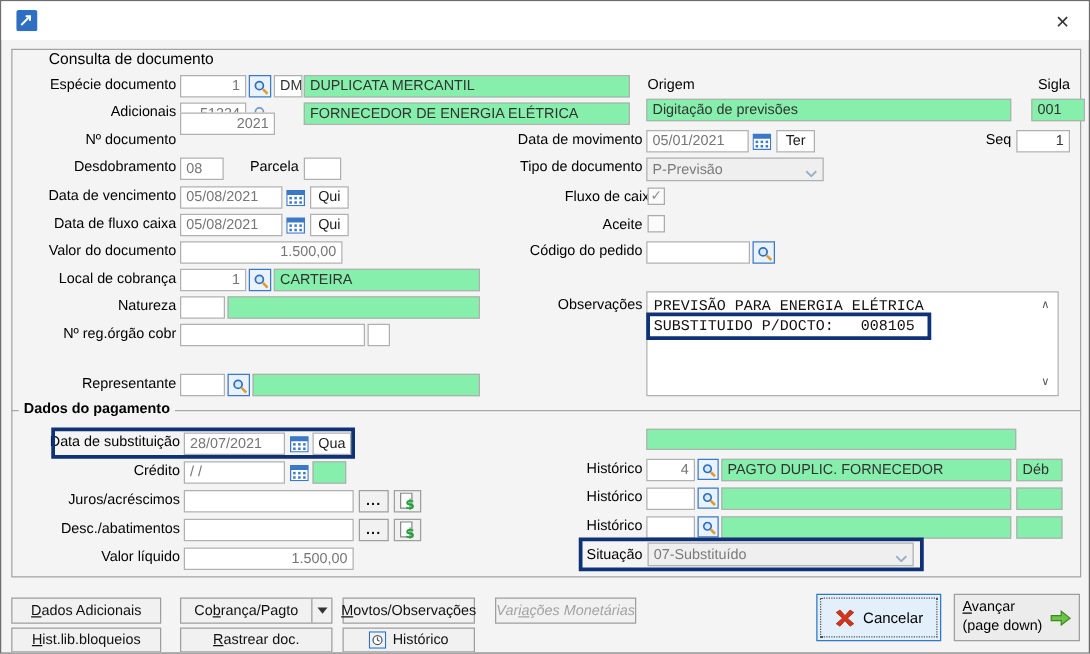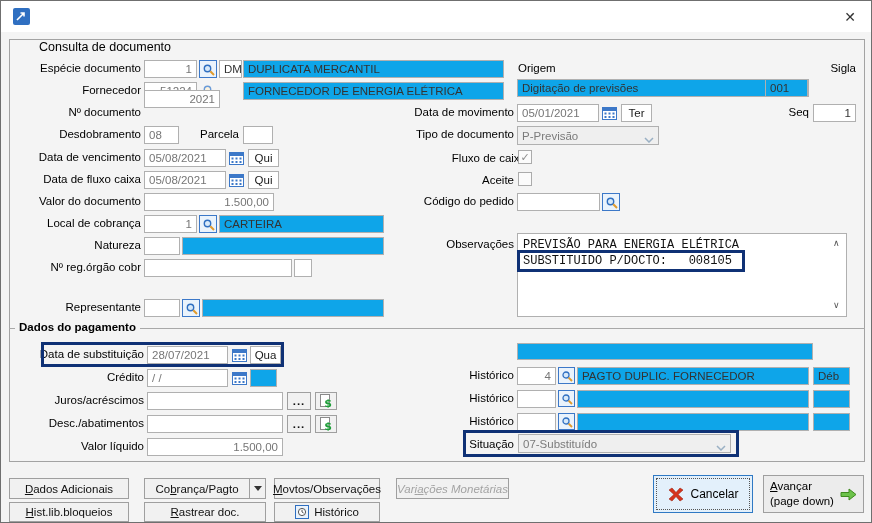--- a/index.html
+++ b/index.html
@@ -4,21 +4,21 @@
 <style>
   html,body{margin:0;padding:0;background:#d9d9d9;font-family:"Liberation Sans",sans-serif;}
   .dlg{position:relative;width:872px;height:523px;background:#f4f4f4;border:1px solid #6f6f6f;box-sizing:border-box;overflow:hidden;}
   .titlebar{position:absolute;left:0;top:0;width:100%;height:31px;background:#ffffff;}
   .title-text{position:absolute;left:38px;top:8px;font-size:12.5px;color:#000;white-space:nowrap;margin-top:31px;}
   .close-btn{position:absolute;right:8px;top:5px;width:26px;height:21px;display:flex;align-items:center;justify-content:center;font-size:14px;color:#333;cursor:pointer;}
   .frame{position:absolute;left:8px;top:38px;width:856px;height:423px;border:1px solid #a3a3a3;box-sizing:border-box;}
   .lbl{position:absolute;font-size:11.5px;color:#000;text-align:right;white-space:nowrap;}
   .lbl.la{text-align:right;}
   .fld{position:absolute;height:18px;border:1px solid #b0b0b0;background:#fff;box-sizing:border-box;font-size:11.5px;color:#767676;display:flex;align-items:center;padding:0 4px;white-space:nowrap;overflow:hidden;}
-  .fld.gray{background:#0ea5e9;}
+  .fld.gray{background:#86efac;}
   .fld.right{justify-content:flex-end;}
   .fld.dark{color:#333;}
   .dow{justify-content:center;color:#1a1a1a;background:#fff;}
   .ibtn{position:absolute;width:18px;height:18px;box-sizing:border-box;display:flex;align-items:center;justify-content:center;background:#eaf3fc;border:1px solid #3c78c8;cursor:pointer;}
   .ibtn.flat{background:transparent;border:none;}
   .calbtn{position:absolute;width:18px;height:18px;display:flex;align-items:center;justify-content:center;background:transparent;border:none;cursor:pointer;}
   .combo{position:absolute;height:19px;border:1px solid #b0b0b0;background:#efefef;box-sizing:border-box;font-size:11.5px;color:#7b7b7b;display:flex;align-items:center;padding:0 4px;white-space:nowrap;}
   .combo .chev{position:absolute;right:4px;top:6px;}
   .chk{position:absolute;width:14px;height:14px;border:1px solid #ababab;background:#fbfbfb;box-sizing:border-box;font-size:11px;color:#8c8c8c;display:flex;align-items:center;justify-content:center;line-height:1;}
   .groupline{position:absolute;left:8px;top:327px;width:856px;border-top:1px solid #a8a8a8;}
@@ -58,21 +58,21 @@
   <div class="fld right" style="left:143px;top:59px;width:53px">1</div>
   <div class="ibtn" style="left:198px;top:59px">
       <svg width="13" height="13">
         <circle cx="5.5" cy="5.5" r="3.2" fill="#d7e9f9" stroke="#2f6fc1" stroke-width="1.4"></circle>
         <line x1="8.3" y1="8.3" x2="12" y2="12" stroke="#e09b2d" stroke-width="2"></line>
       </svg>
     </div>
   <div class="fld dark" style="left:218px;top:59px;width:23px">DM</div>
   <div class="fld gray dark" style="left:242px;top:59px;width:261px">DUPLICATA MERCANTIL</div>
 
-  <div class="lbl" style="left:8px;top:83px;width:132px">Fornecedor</div>
+  <div class="lbl" style="left:8px;top:83px;width:132px">Adicionais</div>
   <div class="fld right" style="left:143px;top:81px;width:53px">51224</div>
   <div class="ibtn flat" style="left:198px;top:80px">
       <svg width="13" height="13">
         <circle cx="5.5" cy="5.5" r="3.2" fill="#fdf3df" stroke="#6a9bd8" stroke-width="1.4"></circle>
         <line x1="8.3" y1="8.3" x2="12" y2="12" stroke="#e09b2d" stroke-width="2"></line>
       </svg>
     </div>
   <div class="tri-sm" style="left:203px;top:97px"></div>
   <div class="fld gray dark" style="left:242px;top:81px;width:261px">FORNECEDOR DE ENERGIA ELÉTRICA</div>
 
@@ -147,21 +147,21 @@
       <svg width="13" height="13">
         <circle cx="5.5" cy="5.5" r="3.2" fill="#d7e9f9" stroke="#2f6fc1" stroke-width="1.4"></circle>
         <line x1="8.3" y1="8.3" x2="12" y2="12" stroke="#e09b2d" stroke-width="2"></line>
       </svg>
     </div>
   <div class="fld gray" style="left:201px;top:298px;width:182px"></div>
 
   <div class="lbl la" style="left:517px;top:61px">Origem</div>
   <div class="lbl" style="left:770px;top:61px;width:85px">Sigla</div>
   <div class="fld gray dark" style="left:516px;top:78px;width:292px">Digitação de previsões</div>
-  <div class="fld gray dark" style="left:764px;top:78px;width:43px">001</div>
+  <div class="fld gray dark" style="left:824px;top:78px;width:43px">001</div>
 
   <div class="lbl" style="left:380px;top:105px;width:133px">Data de movimento</div>
   <div class="fld" style="left:516px;top:103px;width:82px">05/01/2021</div>
   <div class="calbtn" style="left:599px;top:103px">
       <svg width="15" height="14">
         <rect x="0.5" y="1.5" width="14" height="12" fill="#fff" stroke="#3c78c8"></rect>
         <rect x="0.5" y="1.5" width="14" height="3.5" fill="#3c78c8"></rect>
         <g fill="#3c78c8">
           <rect x="2.5" y="6.5" width="2" height="2"></rect>
           <rect x="6.5" y="6.5" width="2" height="2"></rect>

